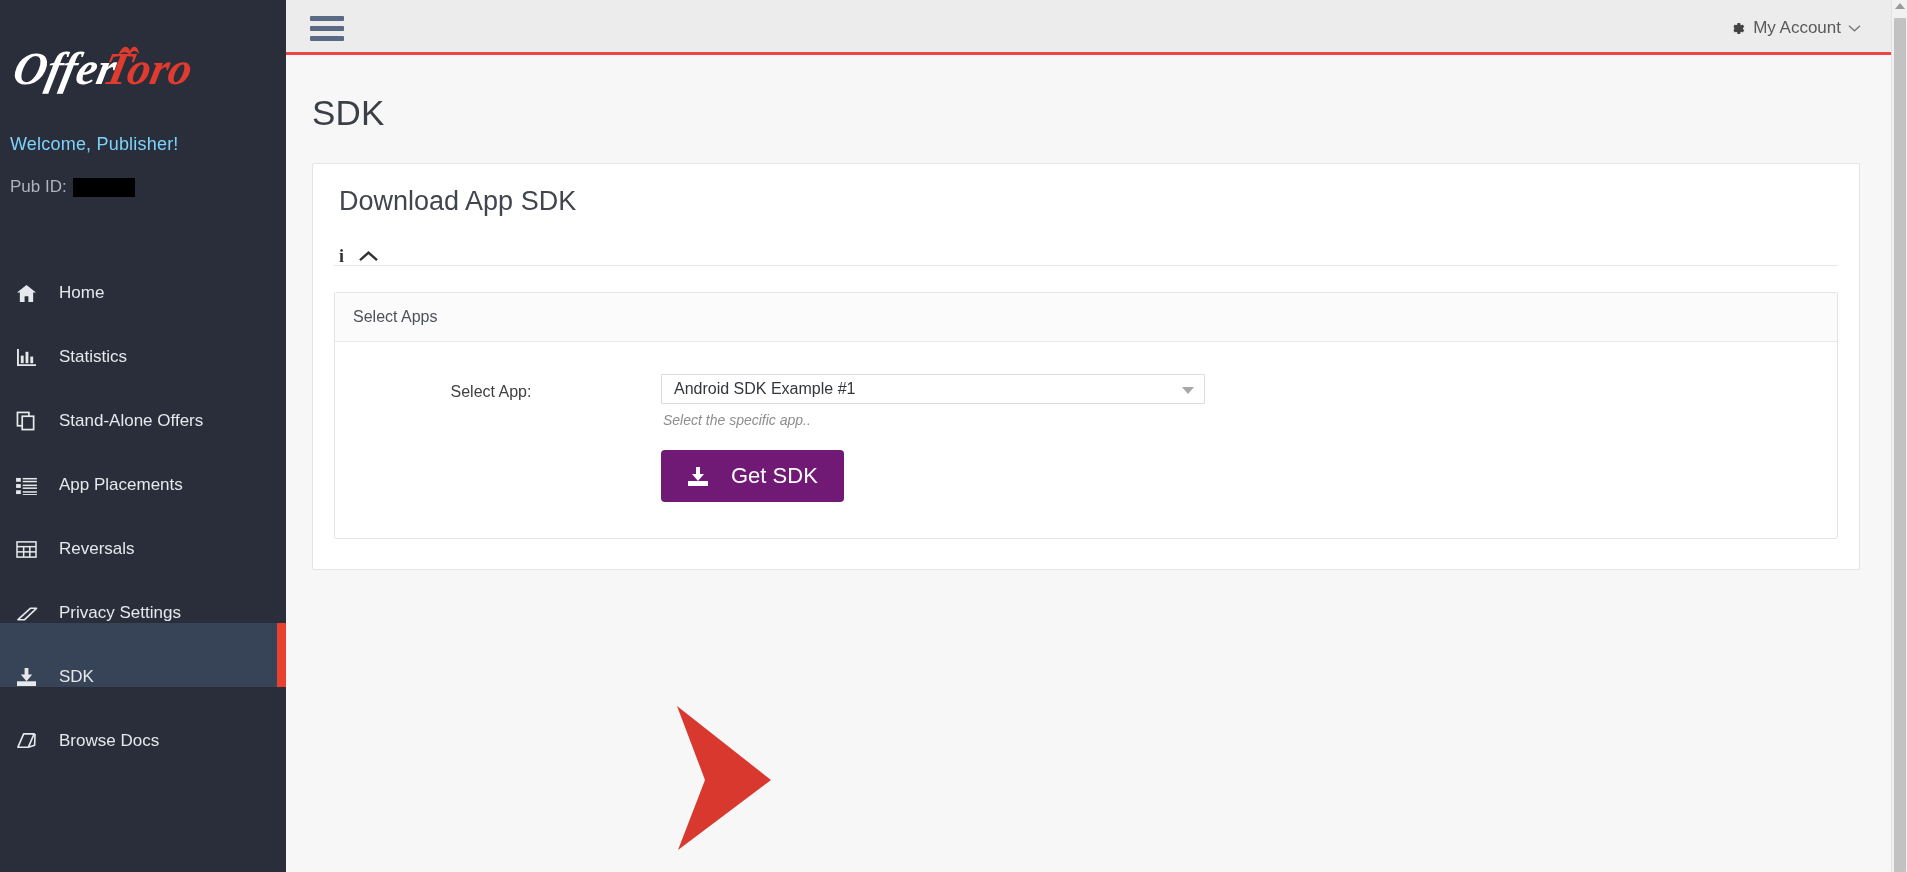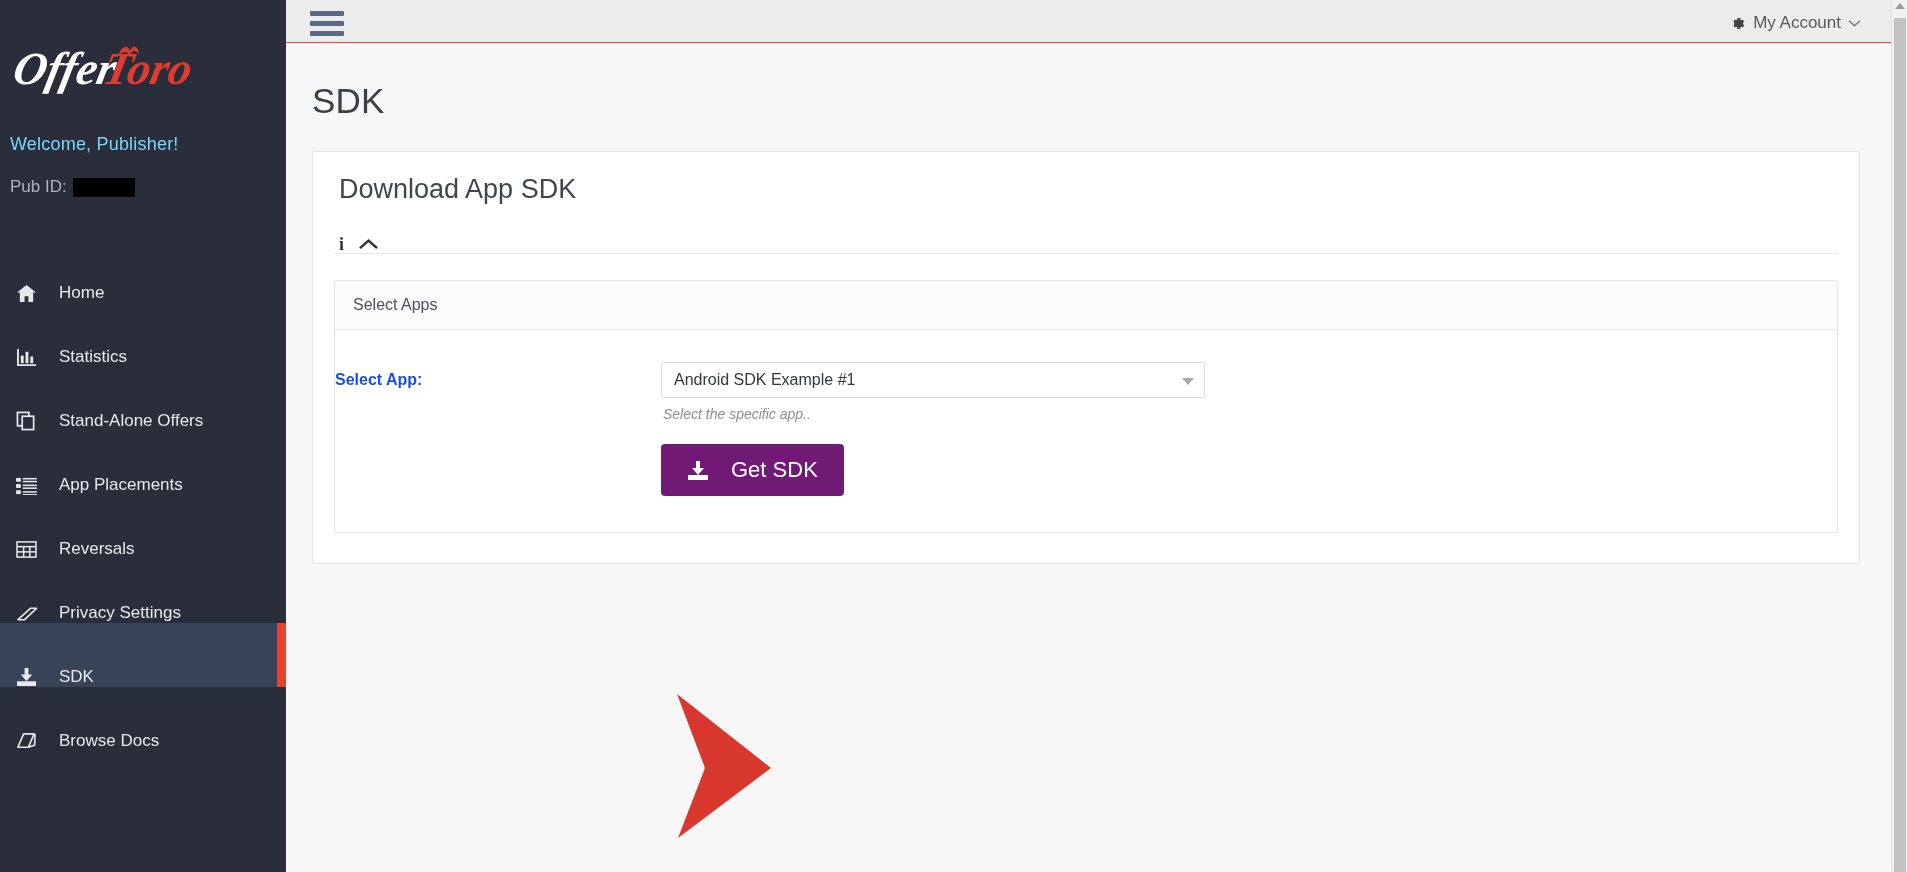--- a/index.html
+++ b/index.html
@@ -82,23 +82,23 @@
 
   
   .main {
     flex: 1;
     height: 872px;
     background: #f7f7f7;
     position: relative;
     overflow: hidden;
   }
   .topbar {
-    height: 43px;
+    height: 55px;
     background: #ececec;
-    border-bottom: 1px solid #ef4444;
+    border-bottom: 3px solid #ef4444;
     display: flex;
     align-items: center;
     justify-content: space-between;
     padding: 4px 22px 0 24px;
   }
   .hamburger {
     width: 34px;
     cursor: pointer;
     display: flex;
     flex-direction: column;
@@ -192,31 +192,31 @@
     position: relative;
   }
 
   .form-row {
     display: flex;
     align-items: flex-start;
   }
   .form-label {
     width: 326px;
     min-width: 326px;
-    text-align: left;
+    text-align: center;
     padding: 9px 14px 0 0;
     font-size: 16px;
-    font-weight: bold;
-    color: #1d4ed8;
+    font-weight: normal;
+    color: #404040;
   }
   .form-field { flex: 1; padding-right: 54px; max-width: 598px; }
   .select-box {
     position: relative;
     width: 100%;
-    height: 36px;
+    height: 30px;
     border: 1px solid #dcdcdc;
     background: #fff;
     border-radius: 1px;
     display: flex;
     align-items: center;
     padding: 0 28px 0 12px;
     font-size: 16px;
     color: #33373d;
     cursor: pointer;
   }

